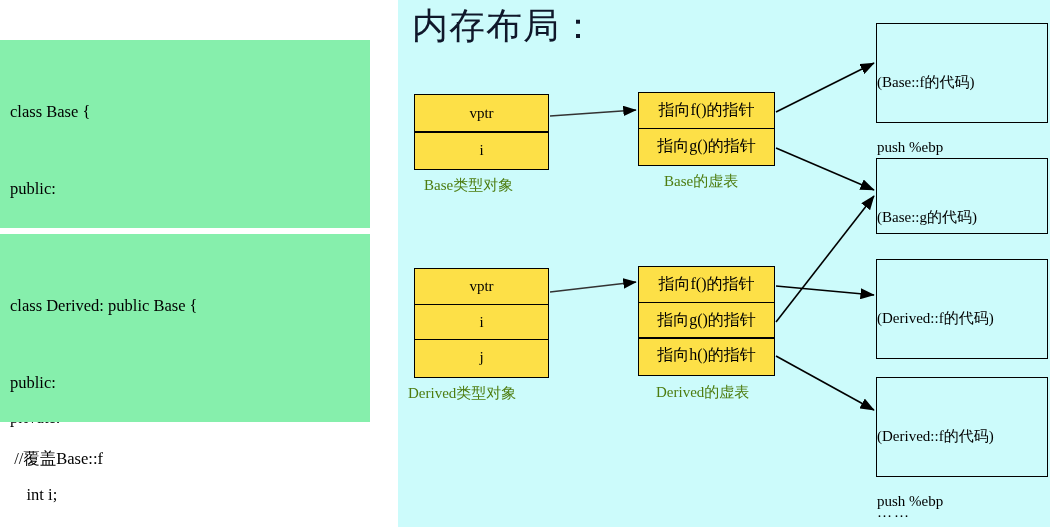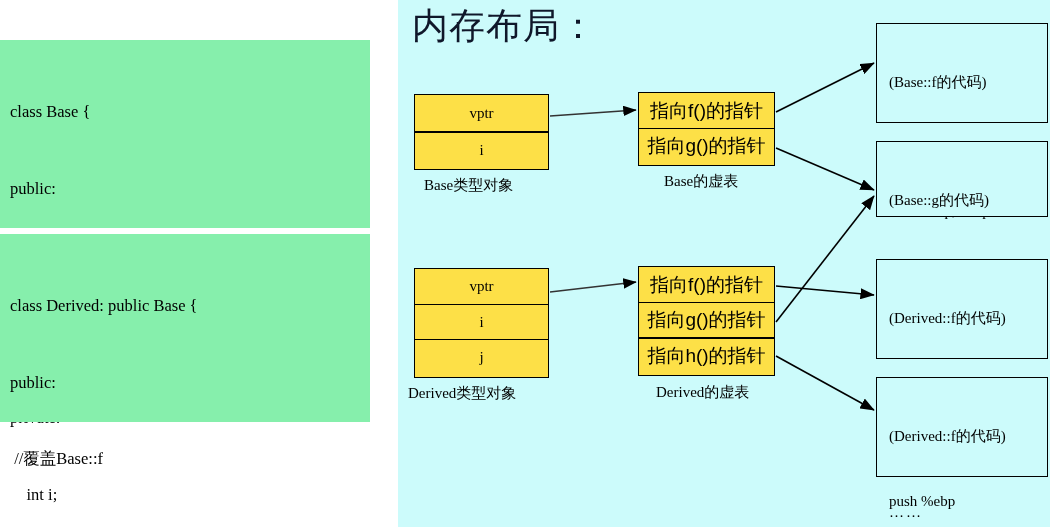--- a/index.html
+++ b/index.html
@@ -52,27 +52,27 @@
   }
   .urow {
     display: flex; align-items: center; justify-content: center;
     font-family: "Liberation Serif", "DejaVu Serif", serif;
     font-size: 15px;
     color: #000;
   }
   .urow + .urow { border-top: 1.6px solid #000; }
   .urow.thick { border-top-width: 2.6px; }
 
-  .cn { font-family: Liberation Sans, sans-serif; font-size: 19px; }
+  .cn { font-family: Liberation Serif, serif; font-size: 16px; }
 
   .boxlabel {
     position: absolute;
     font-family: "Liberation Serif", "DejaVu Serif", serif;
     font-size: 15px;
-    color: #000000;
+    color: #4d7c0f;
     white-space: nowrap;
   }
 
   
   #obj-base      { left: 16px;  top: 94px;  width: 135px; height: 76px; }
   #obj-base .urow{ height: 36px; }
   #lbl-obj-base  { left: 26px;  top: 176px; }
 
   #obj-derived      { left: 16px;  top: 268px; width: 135px; height: 110px; }
   #obj-derived .urow{ height: 35px; }
@@ -86,29 +86,29 @@
   #vt-derived       { left: 240px; top: 266px; width: 137px; height: 110px; }
   #vt-derived .urow { height: 35px; }
   #lbl-vt-derived   { left: 258px; top: 383px; }
 
   
   .asmbox {
     position: absolute;
     border: 1.4px solid #000;
     background: #ccfbfb;
     width: 172px;
-    padding: 5px 8px 4px 12px;
+    padding: 5px 8px 4px 0;
     font-family: "Liberation Serif", "DejaVu Serif", serif;
     font-size: 15px;
     line-height: 21.5px;
     color: #000;
     white-space: pre;
   }
   #asm-1 { left: 478px; top: 23px;  height: 100px; }
-  #asm-2 { left: 478px; top: 141px; height: 76px; }
+  #asm-2 { left: 478px; top: 158px; height: 76px; }
   #asm-3 { left: 478px; top: 259px; height: 100px; }
   #asm-4 { left: 478px; top: 377px; height: 100px; }
   .asm-line { display: block; }
   .asm-dots { letter-spacing: 2px; }
 
   svg.arrows { position: absolute; left: 0; top: 0; width: 652px; height: 527px; pointer-events: none; }
 </style>
 </head>
 <body>
 

